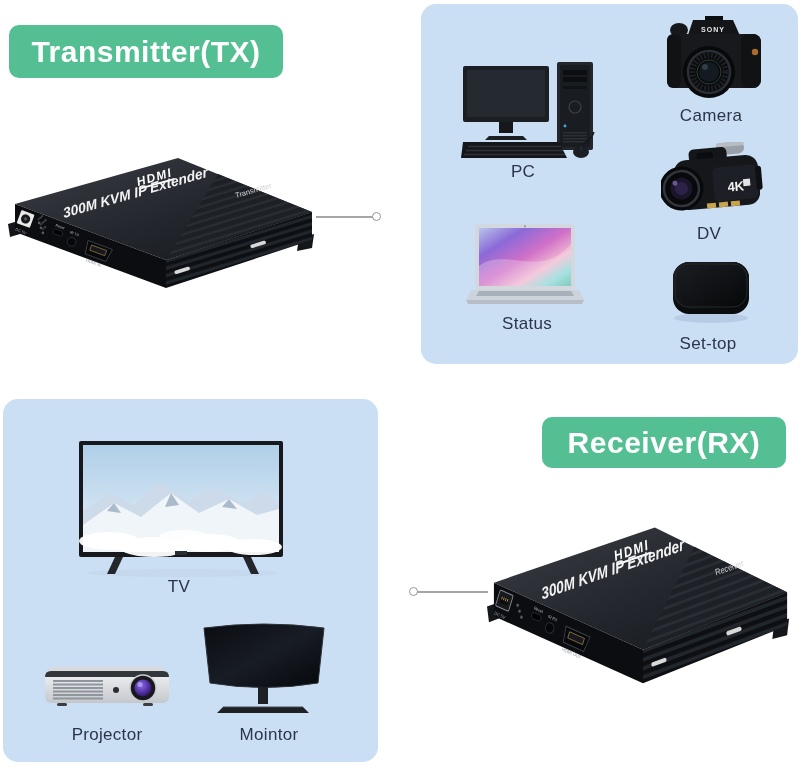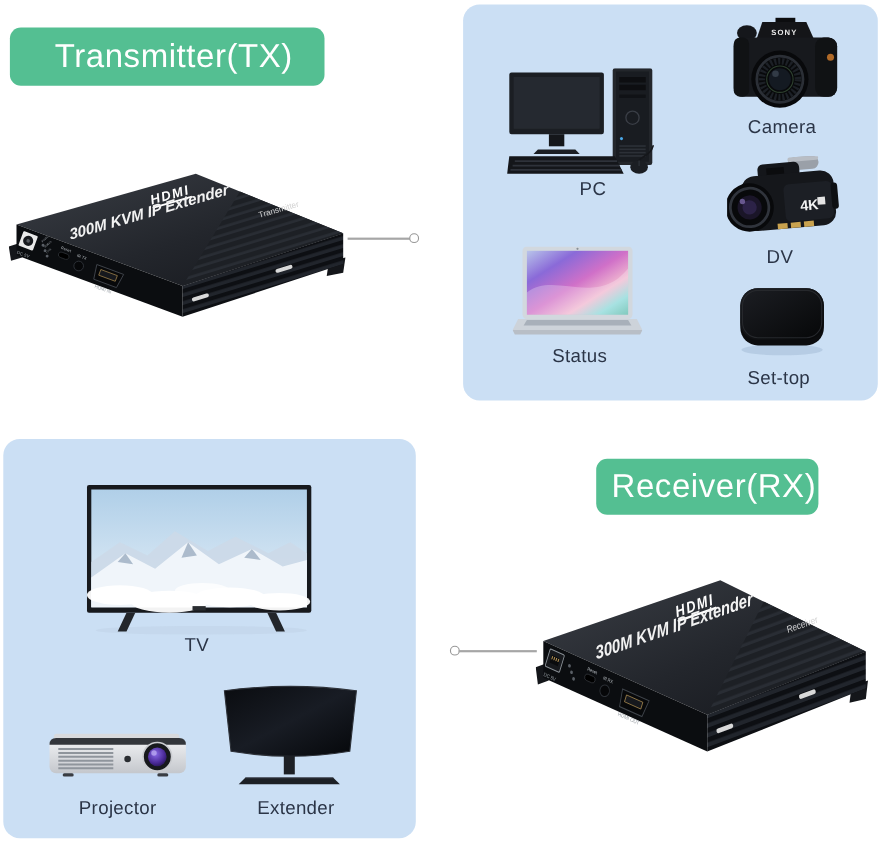--- a/index.html
+++ b/index.html
@@ -5,21 +5,21 @@
   html,body{margin:0;padding:0;}
   body{
     width:800px;height:767px;position:relative;overflow:hidden;
     background:#ffffff;
     font-family:"Liberation Sans", sans-serif;
   }
   .abs{position:absolute;}
   .badge{
     position:absolute;display:flex;align-items:center;justify-content:center;
     background:#54BF92;color:#ffffff;border-radius:10px;
-    font-weight:400;font-size:30px;letter-spacing:0.5px;padding-left:12px;
+    font-weight:700;font-size:30px;letter-spacing:0.5px;
   }
   .panel{
     position:absolute;background:#CBDFF4;border-radius:15px;
   }
   .dev-label{
     position:absolute;transform:translateX(-50%);
     color:#2B3547;font-size:17px;font-weight:400;white-space:nowrap;
     letter-spacing:0.3px;
   }
   .connector-line{position:absolute;height:2px;background:#a6a6a6;}
@@ -122,21 +122,21 @@
       <rect x="102" y="79" width="24" height="1.5" fill="#2c3037"></rect>
       <circle cx="104" cy="64" r="1.4" fill="#4aa8e8"></circle>
       <polygon points="2,80 98,80 106,96 0,96" fill="#14161a"></polygon>
       <line x1="7" y1="84.5" x2="100" y2="84.5" stroke="#2e323a" stroke-width="1.6"></line>
       <line x1="5" y1="88.5" x2="102" y2="88.5" stroke="#2e323a" stroke-width="1.6"></line>
       <line x1="3" y1="92.5" x2="104" y2="92.5" stroke="#2e323a" stroke-width="1.6"></line>
       <path d="M118,86 C124,78 130,80 133,70" stroke="#15171b" stroke-width="1.4" fill="none"></path>
       <ellipse cx="120" cy="90" rx="8" ry="6" fill="#1b1e23"></ellipse>
       <line x1="120" y1="84" x2="120" y2="89" stroke="#31353c" stroke-width="1"></line>
     </svg>
-    <div class="dev-label" style="left:118px;top:158px;">PC</div>
+    <div class="dev-label" style="left:102px;top:158px;">PC</div>
 
     <svg class="abs" style="left:244px;top:12px;width:100px;height:90px;" viewBox="0 0 100 90">
       <rect x="40" y="0" width="18" height="5" fill="#0c0d0f"></rect>
       <ellipse cx="14" cy="14" rx="9" ry="7" fill="#15171b"></ellipse>
       <polygon points="28,4 68,4 76,22 22,22" fill="#141518"></polygon>
       <text x="48" y="16" font-size="7" font-weight="bold" letter-spacing="1" fill="#e8e8e8" text-anchor="middle">SONY</text>
       <rect x="2" y="18" width="94" height="54" rx="8" fill="#17191d"></rect>
       <rect x="76" y="18" width="20" height="54" rx="8" fill="#101214"></rect>
       <rect x="2" y="18" width="14" height="54" rx="6" fill="#101214"></rect>
       <circle cx="44" cy="56" r="26" fill="#08090b"></circle>
@@ -273,24 +273,24 @@
           <stop offset="0" stop-color="#0a0c10"></stop>
           <stop offset="0.5" stop-color="#181c24"></stop>
           <stop offset="1" stop-color="#05070a"></stop>
         </linearGradient>
       </defs>
       <path d="M3,9 Q63,1 123,9 L117,64 Q63,73 9,64 Z" fill="url(#monScr)" stroke="#2e3239" stroke-width="1"></path>
       <rect x="57" y="68" width="10" height="17" fill="#1d2025"></rect>
       <polygon points="22,88 102,88 108,94 16,94" fill="#1d2025"></polygon>
       <line x1="22" y1="88" x2="102" y2="88" stroke="#434954" stroke-width="1"></line>
     </svg>
-    <div class="dev-label" style="left:266px;top:326px;">Extender</div>
+    <div class="dev-label" style="left:266px;top:326px;">Mointor</div>
   </div>
 
-  <div class="badge" style="left:542px;top:417px;width:190px;height:51px;">
+  <div class="badge" style="left:542px;top:417px;width:244px;height:51px;">
     <span>Receiver(RX)</span>
   </div>
 
   <div class="connector-dot" style="left:409px;top:587px;"></div>
   <div class="connector-line" style="left:417px;top:591px;width:71px;"></div>
 
   <svg class="abs" style="left:487px;top:518px;width:308px;height:182px;" viewBox="0 0 312 152" preserveAspectRatio="none">
     <defs>
       <linearGradient id="rxTopGrad" x1="0" y1="0" x2="1" y2="1">
         <stop offset="0" stop-color="#3a3e45"></stop>

